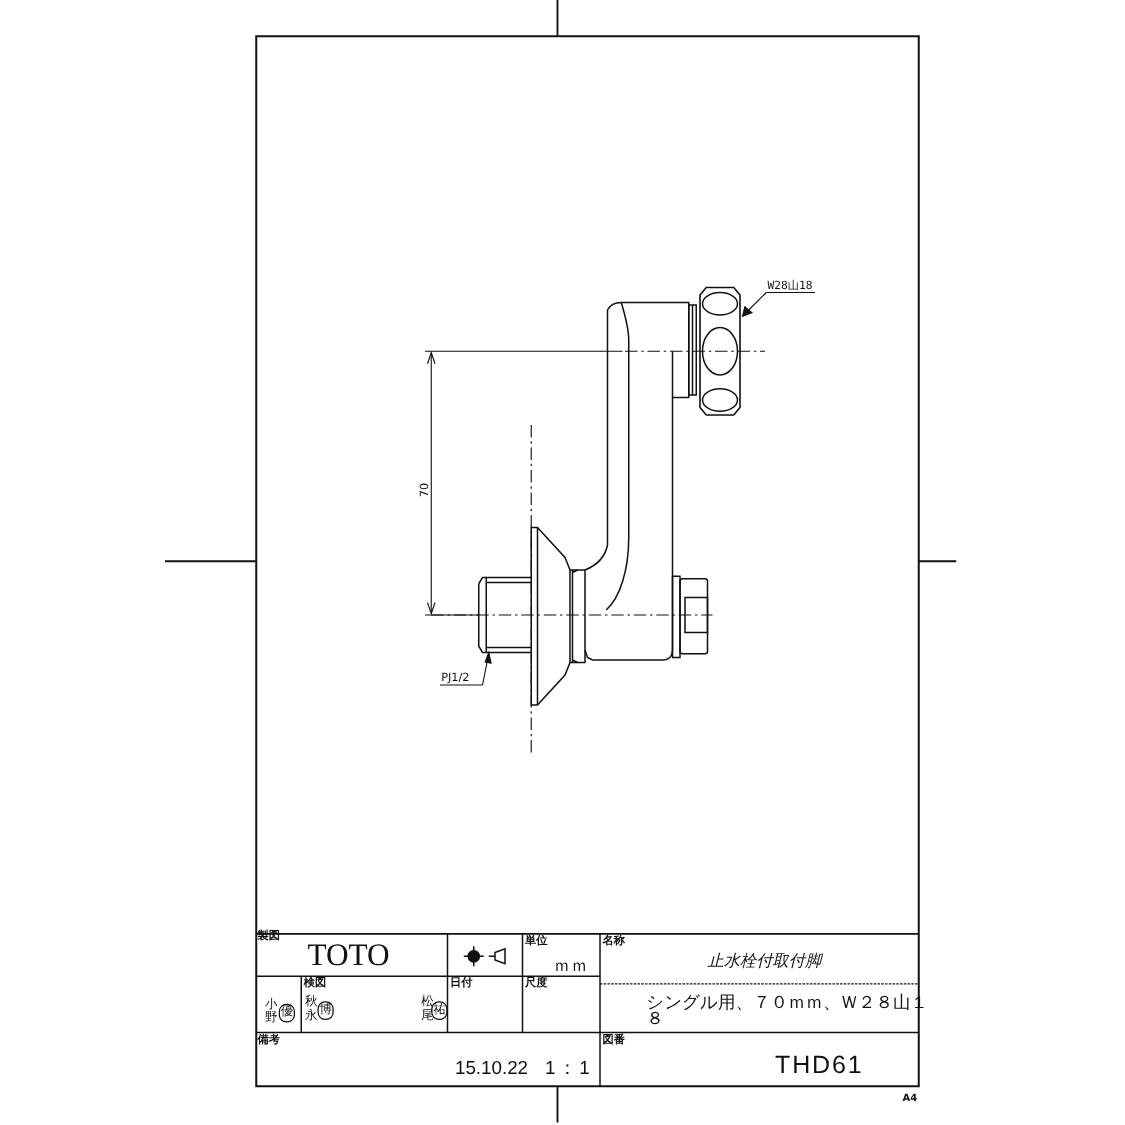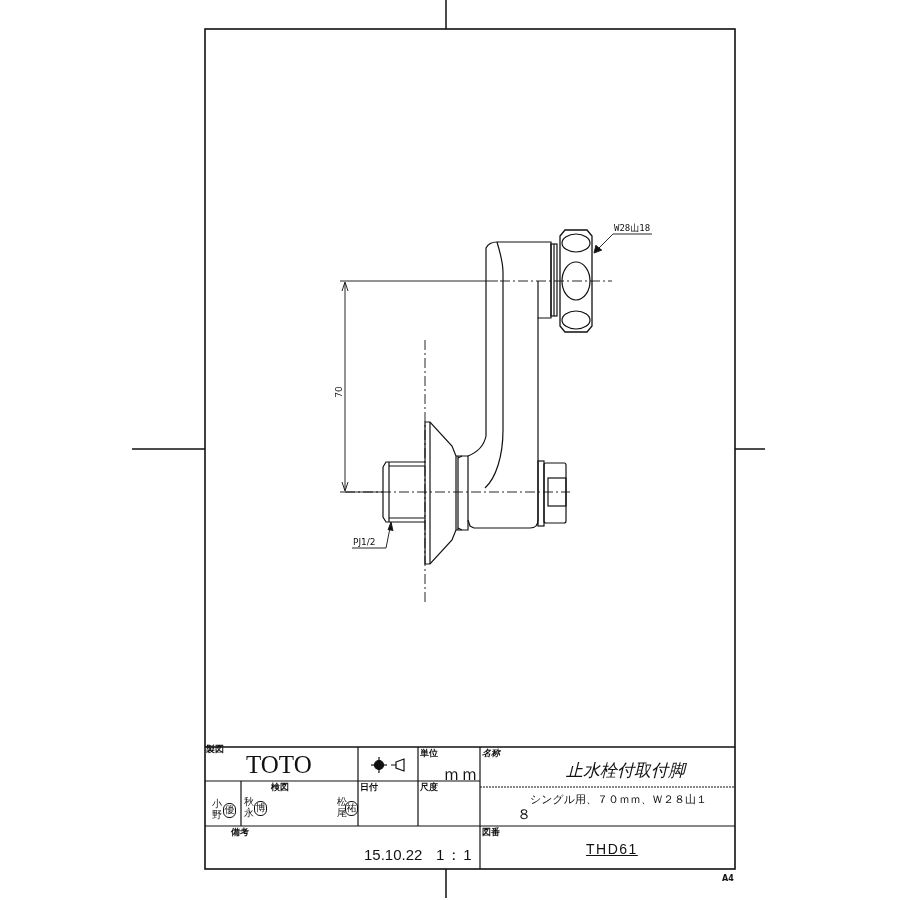--- a/index.html
+++ b/index.html
@@ -3,21 +3,21 @@
 <meta charset="utf-8">
 <style>
   html, body { margin:0; padding:0; background:#ffffff; }
   body { width:900px; height:900px; position:relative; overflow:hidden;
          font-family:"Liberation Sans", "DejaVu Sans", sans-serif; color:#111; }
   #sheet { position:absolute; left:0; top:0; width:900px; height:900px; }
   .tb-text { position:absolute; white-space:nowrap; line-height:1; }
   .lbl { font-size:9px; font-weight:bold; font-family:"DejaVu Sans", sans-serif; }
   .logo { font-family:"Liberation Serif", "DejaVu Serif", serif; font-weight:normal; font-size:25px; letter-spacing:0px; }
   .val { font-size:15px;margin-top:48px; }
-  .small { font-size:17px; }
+  .small { font-size:13px; }
   .sig { font-size:10px; font-family:"DejaVu Sans", sans-serif; line-height:1.05; }
 </style>
 </head>
 <body>
 
 <div id="sheet">
   <svg width="900" height="900" viewBox="0 0 900 900" xmlns="http://www.w3.org/2000/svg">
     <g fill="none" stroke="#111" stroke-width="1.2">
 
       <line x1="446" y1="0" x2="446" y2="29" stroke-width="1.5"></line>
@@ -99,49 +99,49 @@
     <text x="0" y="0" font-size="9" font-family="DejaVu Sans, sans-serif" fill="#111" transform="translate(342 392) rotate(-90)" text-anchor="middle">70</text>
     <text x="722" y="881" font-size="8" font-family="DejaVu Sans, sans-serif" font-weight="bold" fill="#111">A4</text>
   </svg>
 
   
   <div class="tb-text logo" style="left:246px; top:752px;">TOTO</div>
 
   <div class="tb-text lbl" style="left:420px; top:749px;">単位</div>
   <div class="tb-text small" style="left:443px; top:766px; letter-spacing:1px;">ｍｍ</div>
 
-  <div class="tb-text lbl" style="left:482px; top:749px;font-style:italic;">名称</div>
+  <div class="tb-text lbl" style="left:482px; top:749px;">名称</div>
   <div class="tb-text small" style="left:566px; top:762px;font-style:italic;">止水栓付取付脚</div>
 
-  <div class="tb-text small" style="left:530px; top:794px; font-size:11px;">シングル用、７０ｍｍ、Ｗ２８山１</div>
+  <div class="tb-text small" style="left:517px; top:794px; font-size:14px;">シングル用、７０ｍｍ、Ｗ２８山１</div>
   <div class="tb-text small" style="left:517px; top:807px; font-size:14px;">８</div>
 
   <div class="tb-text lbl" style="left:206px; top:745px;">製図</div>
   <div class="tb-text sig" style="left:212px; top:799px;">
     <div>小</div>
     <div>野</div>
   </div>
   <div class="tb-text sig" style="left:223px; top:803px; border:1px solid #111; border-radius:6px; padding:1px 0; width:11px; text-align:center;">優</div>
 
-  <div class="tb-text lbl" style="left:243px; top:783px;padding-left:28px;">検図</div>
+  <div class="tb-text lbl" style="left:243px; top:783px;">検図</div>
   <div class="tb-text sig" style="left:244px; top:797px;">
     <div>秋</div>
     <div>永</div>
   </div>
   <div class="tb-text sig" style="left:254px; top:801px; border:1px solid #111; border-radius:6px; padding:1px 0; width:11px; text-align:center;">博</div>
   <div class="tb-text sig" style="left:337px; top:797px;">
     <div>松</div>
     <div>尾</div>
   </div>
   <div class="tb-text sig" style="left:345px; top:801px; border:1px solid #111; border-radius:6px; padding:1px 0; width:11px; text-align:center;">祐</div>
 
   <div class="tb-text lbl" style="left:360px; top:783px;">日付</div>
   <div class="tb-text val" style="left:364px; top:799px;">15.10.22</div>
 
   <div class="tb-text lbl" style="left:420px; top:783px;">尺度</div>
   <div class="tb-text val" style="left:436px; top:799px; letter-spacing:2px;">1：1</div>
 
-  <div class="tb-text lbl" style="left:206px; top:828px;padding-left:25px;">備考</div>
+  <div class="tb-text lbl" style="left:206px; top:828px;">備考</div>
   <div class="tb-text small" style="left:230px; top:845px;"></div>
 
   <div class="tb-text lbl" style="left:482px; top:828px;">図番</div>
-  <div class="tb-text small" style="left:586px; top:842px; font-size:14px; letter-spacing:1.5px;text-decoration:underline;">THD61</div>
+  <div class="tb-text small" style="left:620px; top:842px; font-size:20px; letter-spacing:1.5px;">THD61</div>
 </div>
 
 </body></html>

